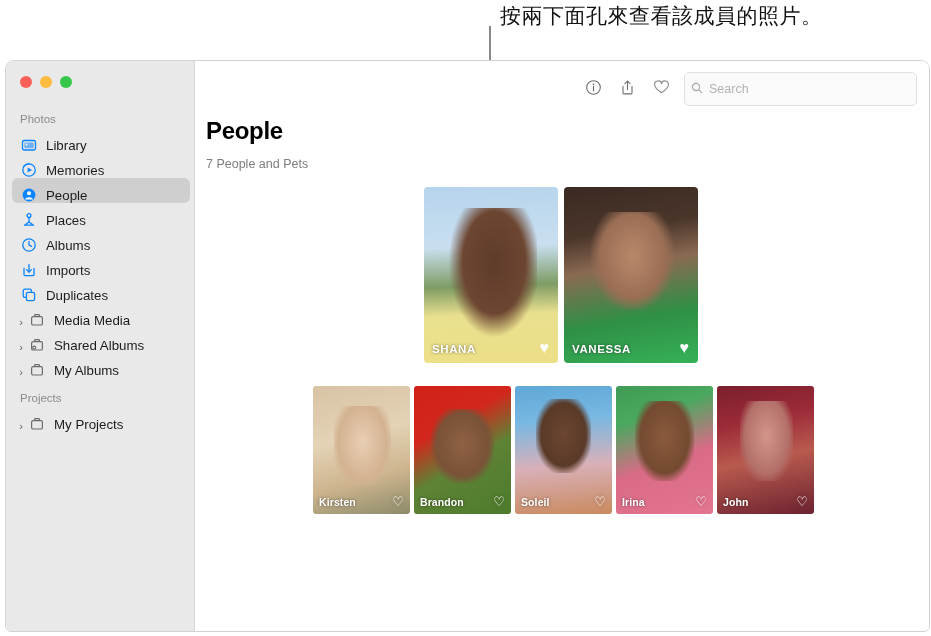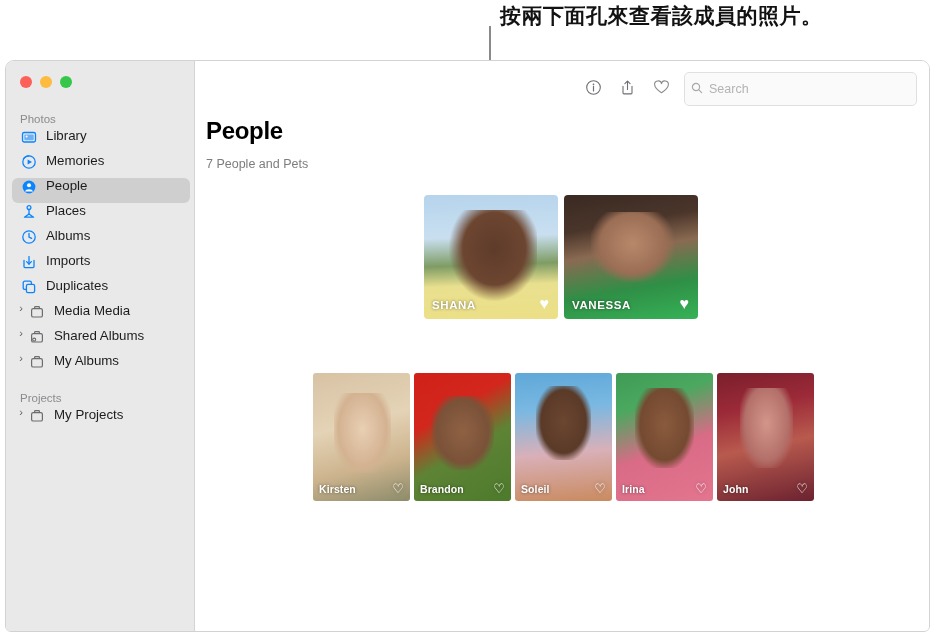--- a/index.html
+++ b/index.html
@@ -12,21 +12,20 @@
   #root { position: relative; width: 931px; height: 636px; }
 
   
   .callout-text {
     position: absolute;
     left: 500px; top: 2px;
     font-size: 21px;
     color: #121212;
     letter-spacing: 0.5px;
     white-space: nowrap;
-    font-weight: bold;
   }
   .callout-line {
     position: absolute;
     left: 489px; top: 26px;
     width: 2px; height: 160px;
     background: #8a8a8a;
   }
 
   
   .window {
@@ -62,21 +61,21 @@
 
   .side-scroll { padding-top: 46px; }
   .side-header {
     font-size: 11.5px;
     color: #8b8b8f;
     padding: 6px 0 3px 14px;
     font-weight: 400;
   }
   .side-row {
     display: flex;
-    align-items: flex-start;
+    align-items: flex-end;
     height: 25px;
     margin: 0 4px 0 6px;
     padding-left: 8px;
     border-radius: 6px;
     box-sizing: border-box;
   }
   .side-row.selected { background: #cfcfcf; }
   .side-icon {
     width: 17px; height: 17px;
     margin-right: 9px;
@@ -144,29 +143,28 @@
     color: #7d7d7d;
   }
 
   
   .grid-big {
     position: absolute;
     left: 229px; top: 126px;
     display: flex; gap: 6px;
   }
   .tile-big {
-    width: 134px; height: 124px;
+    width: 134px; height: 176px;
     border-radius: 4px;
     position: relative;
     overflow: hidden;
-    margin-top: 8px;
   }
   .grid-small {
     position: absolute;
-    left: 118px; top: 312px;
+    left: 118px; top: 325px;
     display: flex; gap: 4px;
   }
   .tile-small {
     width: 97px; height: 128px;
     border-radius: 3px;
     position: relative;
     overflow: hidden;
   }
   .tile-name {
     position: absolute;

